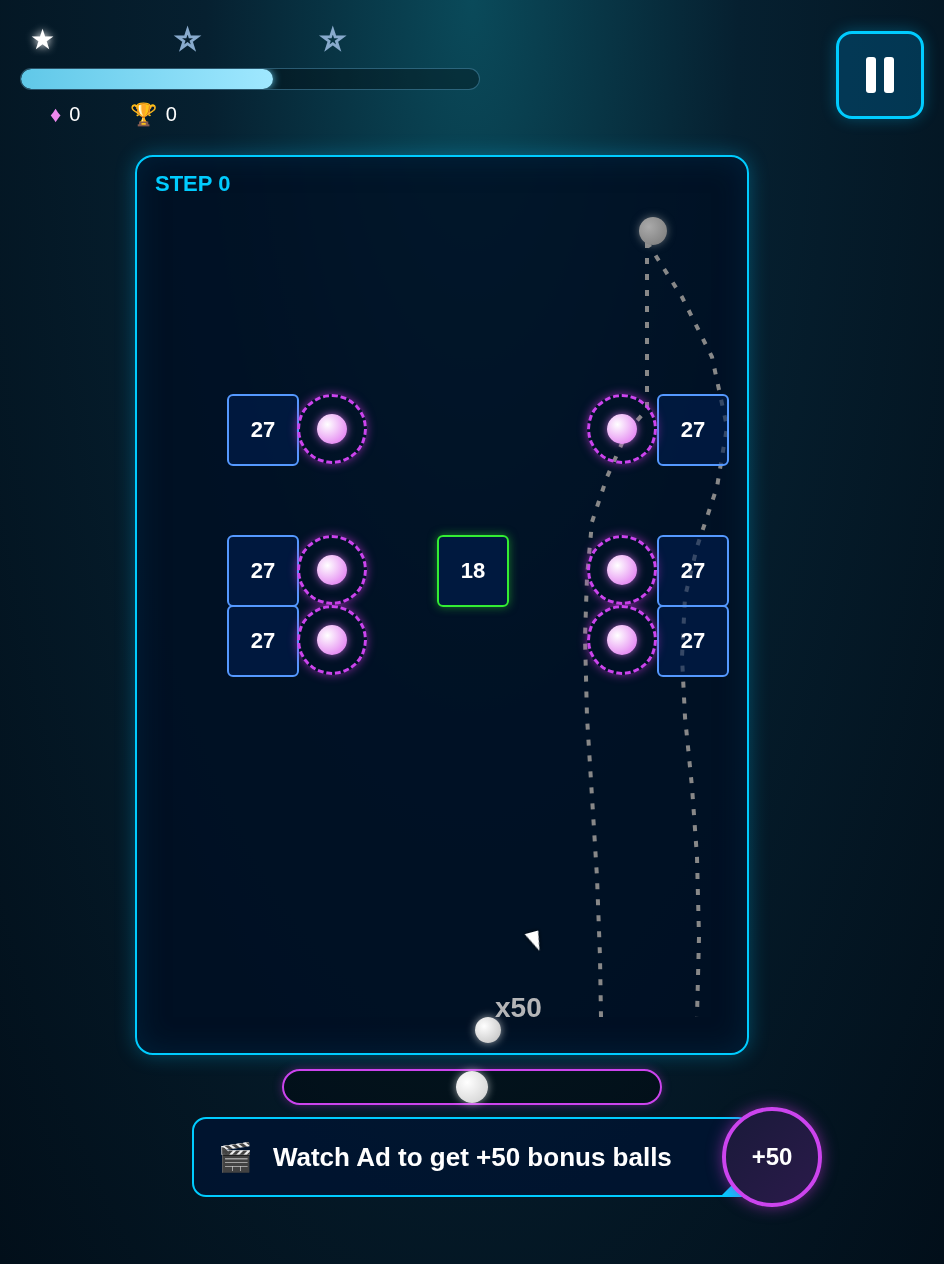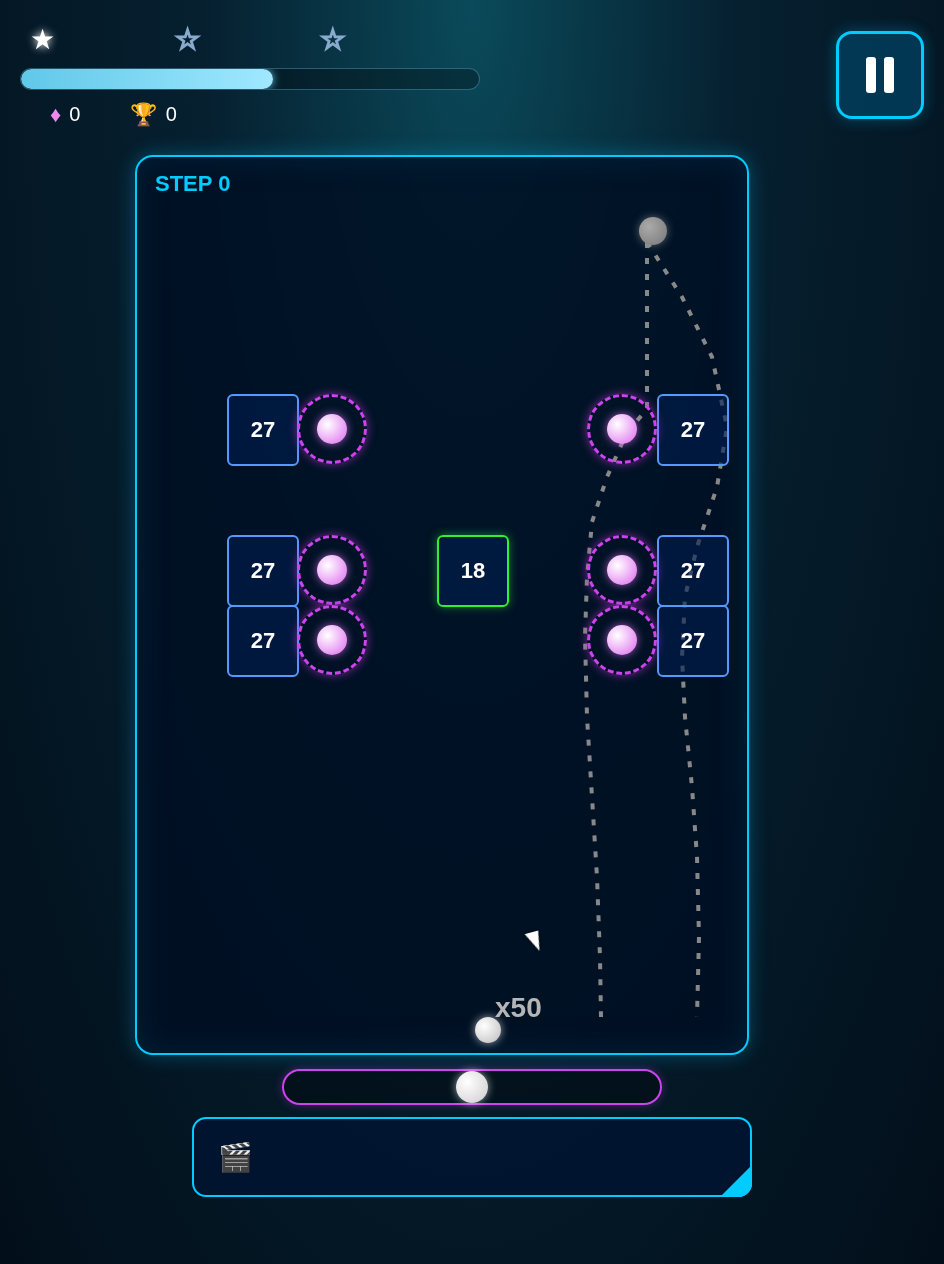--- a/index.html
+++ b/index.html
@@ -445,15 +445,19 @@
   <div class="cursor" style="position:absolute; left: 390px; top: 775px;"></div>
 </div>
 
 <div class="bottom-controls">
   <div class="slider-container">
     <div class="slider-thumb"></div>
   </div>
   <div style="position:relative; display:flex; align-items:center;">
     <div class="watch-ad-btn">
       <span class="camera-icon">🎬</span>
+      <span class="watch-ad-text">Watch Ad to get +50 bonus balls</span>
+    </div>
+    <div class="bonus-badge">
+      <span>+50</span>
     </div>
   </div>
 </div>
 
 </body></html>

